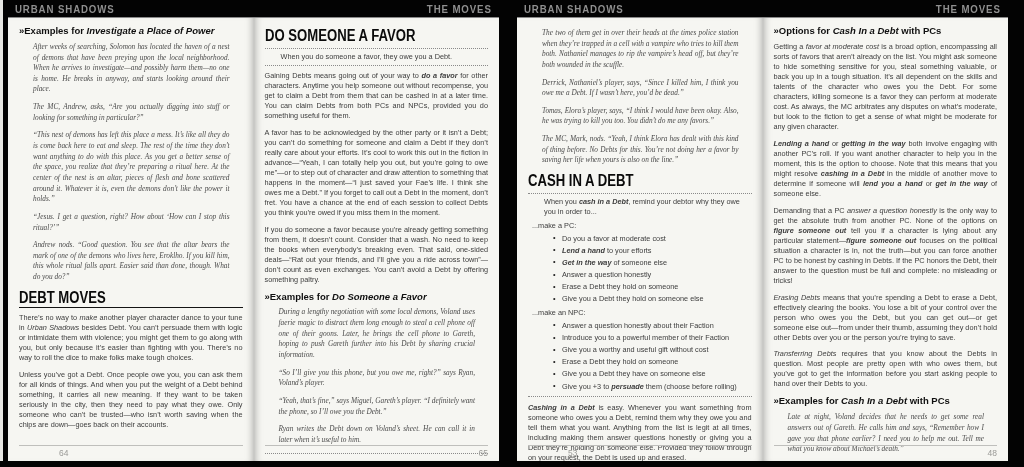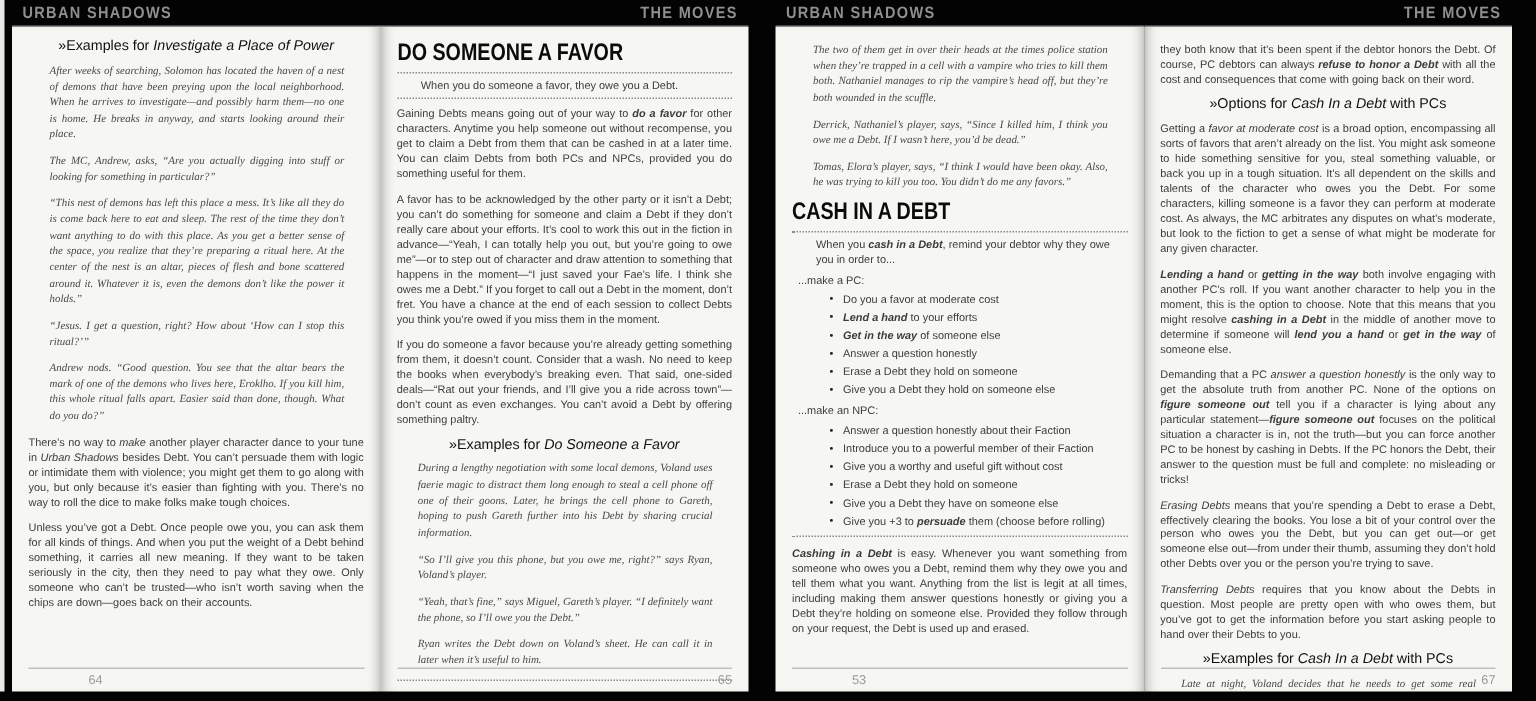--- a/index.html
+++ b/index.html
@@ -13,21 +13,21 @@
   .page-header{height:15px;background:#030303;border-bottom:1px solid #8a8a8a;color:#8f8f8f;
                display:flex;align-items:flex-end;padding:0 7px 2px 7px;}
   .page-header.right{justify-content:flex-end;}
   .ph-title{font-size:11px;font-weight:700;letter-spacing:1px;display:inline-block;
             transform:scaleX(.88);transform-origin:left;white-space:nowrap;}
   .page-header.right .ph-title{transform-origin:right;}
   .page-content{flex:1;background:#f6f6f2;padding:7px 11px 20px 11px;overflow:hidden;
                 position:relative;color:#3c3c3c;}
   .fold-r{box-shadow:inset -7px 0 9px -7px rgba(0,0,0,.4);}
   .fold-l{box-shadow:inset 7px 0 9px -7px rgba(0,0,0,.4);}
-  .sub-heading{font-size:9.5px;font-weight:400;color:#101010;margin:1px 0 5px 0;line-height:1.15;text-align:center;}
+  .sub-heading{font-size:9.5px;font-weight:700;color:#101010;margin:1px 0 5px 0;line-height:1.15;}
   .section-wrap{border-bottom:1.5px solid #141414;margin:3px 0 5px 0;padding-bottom:1px;line-height:1;}
   .section-wrap.no-rule{border-bottom:none;margin-bottom:2px;}
   .section-heading{font-size:16px;font-weight:700;color:#0b0b0b;display:inline-block;
                    transform:scaleX(.82);transform-origin:left;letter-spacing:0;white-space:nowrap;}
   .body-p{font-size:7.3px;line-height:1.37;text-align:justify;margin:0 0 7px 0;}
   .example-p{font-family:"Liberation Serif",serif;font-style:italic;font-size:7.3px;line-height:1.46;
              text-align:justify;margin:0 13px 7px 14px;color:#4a4a4a;}
   .move-text{font-size:7.3px;line-height:1.35;margin:2px 8px 2px 16px;}
   .dotted{border:none;border-top:1px dotted #8a8a8a;height:0;margin:3px 0;}
   .dotted.sp{margin:5px 0 6px 0;}
@@ -52,20 +52,23 @@
       <div class="page-header">
         <span class="ph-title">URBAN SHADOWS</span>
       </div>
       <div class="page-content fold-r">
         <div class="sub-heading">»Examples for <i>Investigate a Place of Power</i></div>
         <p class="example-p">After weeks of searching, Solomon has located the haven of a nest of demons that have been preying upon the local neighborhood. When he arrives to investigate—and possibly harm them—no one is home. He breaks in anyway, and starts looking around their place.</p>
         <p class="example-p">The MC, Andrew, asks, “Are you actually digging into stuff or looking for something in particular?”</p>
         <p class="example-p">“This nest of demons has left this place a mess. It’s like all they do is come back here to eat and sleep. The rest of the time they don’t want anything to do with this place. As you get a better sense of the space, you realize that they’re preparing a ritual here. At the center of the nest is an altar, pieces of flesh and bone scattered around it. Whatever it is, even the demons don’t like the power it holds.”</p>
         <p class="example-p">“Jesus. I get a question, right? How about ‘How can I stop this ritual?’”</p>
         <p class="example-p">Andrew nods. “Good question. You see that the altar bears the mark of one of the demons who lives here, Eroklho. If you kill him, this whole ritual falls apart. Easier said than done, though. What do you do?”</p>
+        <div class="section-wrap">
+          <span class="section-heading">DEBT MOVES</span>
+        </div>
         <p class="body-p">There’s no way to <i>make</i> another player character dance to your tune in <i>Urban Shadows</i> besides Debt. You can’t persuade them with logic or intimidate them with violence; you might get them to go along with you, but only because it’s easier than fighting with you. There’s no way to roll the dice to make folks make tough choices.</p>
         <p class="body-p">Unless you’ve got a Debt. Once people owe you, you can ask them for all kinds of things. And when you put the weight of a Debt behind something, it carries all new meaning. If they want to be taken seriously in the city, then they need to pay what they owe. Only someone who can’t be trusted—who isn’t worth saving when the chips are down—goes back on their accounts.</p>
 
         <div class="page-footer">
           <span class="page-number pn-left">64</span>
         </div>
       </div>
     </div>
 
     <div class="page">
@@ -99,20 +102,21 @@
   <div class="spread" id="spread-right">
 
     <div class="page">
       <div class="page-header">
         <span class="ph-title">URBAN SHADOWS</span>
       </div>
       <div class="page-content fold-r">
         <p class="example-p" style="margin-top:3px">The two of them get in over their heads at the times police station when they’re trapped in a cell with a vampire who tries to kill them both. Nathaniel manages to rip the vampire’s head off, but they’re both wounded in the scuffle.</p>
         <p class="example-p">Derrick, Nathaniel’s player, says, “Since I killed him, I think you owe me a Debt. If I wasn’t here, you’d be dead.”</p>
         <p class="example-p">Tomas, Elora’s player, says, “I think I would have been okay. Also, he was trying to kill you too. You didn’t do me any favors.”</p>
+        <p class="example-p">The MC, Mark, nods. “Yeah, I think Elora has dealt with this kind of thing before. No Debts for this. You’re not doing her a favor by saving her life when yours is also on the line.”</p>
         <div class="section-wrap no-rule">
           <span class="section-heading">CASH IN A DEBT</span>
         </div>
         <hr class="dotted">
         <p class="move-text">When you <b><i>cash in a Debt</i></b>, remind your debtor why they owe you in order to...</p>
         <div class="options-label">...make a PC:</div>
         <ul class="options">
           <li>Do you a favor at moderate cost</li>
           <li><b><i>Lend a hand</i></b> to your efforts</li>
           <li><b><i>Get in the way</i></b> of someone else</li>
@@ -136,29 +140,28 @@
           <span class="page-number pn-left">53</span>
         </div>
       </div>
     </div>
 
     <div class="page">
       <div class="page-header right">
         <span class="ph-title">THE MOVES</span>
       </div>
       <div class="page-content fold-l">
-        <p class="body-p" style="margin-top:3px">they both know that it’s been spent if the debtor honors the Debt. Of course, PC debtors can always <b><i>refuse to honor a Debt</i></b> with all the cost and consequences that come with going back on their word.</p>
         <div class="sub-heading">»Options for <i>Cash In a Debt</i> with PCs</div>
         <p class="body-p">Getting a <i>favor at moderate cost</i> is a broad option, encompassing all sorts of favors that aren’t already on the list. You might ask someone to hide something sensitive for you, steal something valuable, or back you up in a tough situation. It’s all dependent on the skills and talents of the character who owes you the Debt. For some characters, killing someone is a favor they can perform at moderate cost. As always, the MC arbitrates any disputes on what’s moderate, but look to the fiction to get a sense of what might be moderate for any given character.</p>
         <p class="body-p"><b><i>Lending a hand</i></b> or <b><i>getting in the way</i></b> both involve engaging with another PC’s roll. If you want another character to help you in the moment, this is the option to choose. Note that this means that you might resolve <b><i>cashing in a Debt</i></b> in the middle of another move to determine if someone will <b><i>lend you a hand</i></b> or <b><i>get in the way</i></b> of someone else.</p>
         <p class="body-p">Demanding that a PC <i>answer a question honestly</i> is the only way to get the absolute truth from another PC. None of the options on <b><i>figure someone out</i></b> tell you if a character is lying about any particular statement—<b><i>figure someone out</i></b> focuses on the political situation a character is in, not the truth—but you can force another PC to be honest by cashing in Debts. If the PC honors the Debt, their answer to the question must be full and complete: no misleading or tricks!</p>
         <p class="body-p"><i>Erasing Debts</i> means that you’re spending a Debt to erase a Debt, effectively clearing the books. You lose a bit of your control over the person who owes you the Debt, but you can get out—or get someone else out—from under their thumb, assuming they don’t hold other Debts over you or the person you’re trying to save.</p>
         <p class="body-p"><i>Transferring Debts</i> requires that you know about the Debts in question. Most people are pretty open with who owes them, but you’ve got to get the information before you start asking people to hand over their Debts to you.</p>
         <div class="sub-heading">»Examples for <i>Cash In a Debt</i> with PCs</div>
         <p class="example-p">Late at night, Voland decides that he needs to get some real answers out of Gareth. He calls him and says, “Remember how I gave you that phone earlier? I need you to help me out. Tell me what you know about Michael’s death.”</p>
 
         <div class="page-footer">
-          <span class="page-number pn-right">67</span>
+          <span class="page-number pn-right">48</span>
         </div>
       </div>
     </div>
   </div>
 </div>
 
 </body></html>

